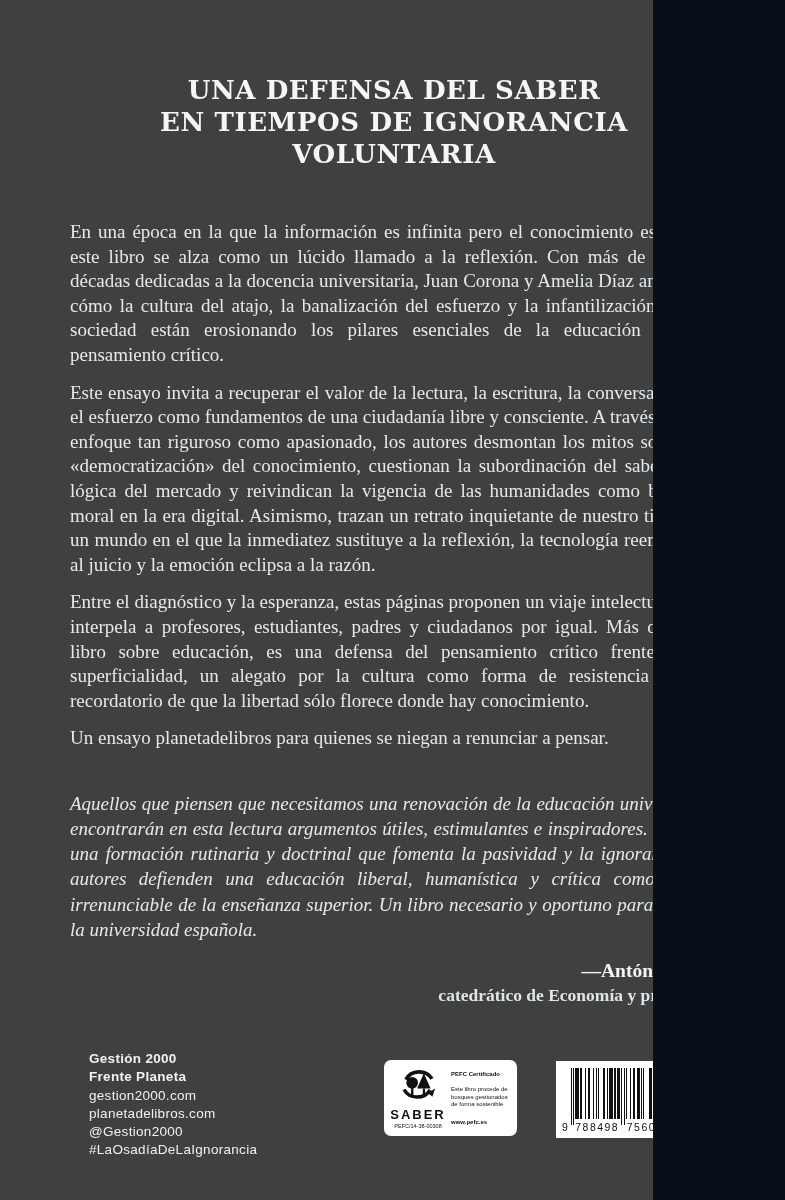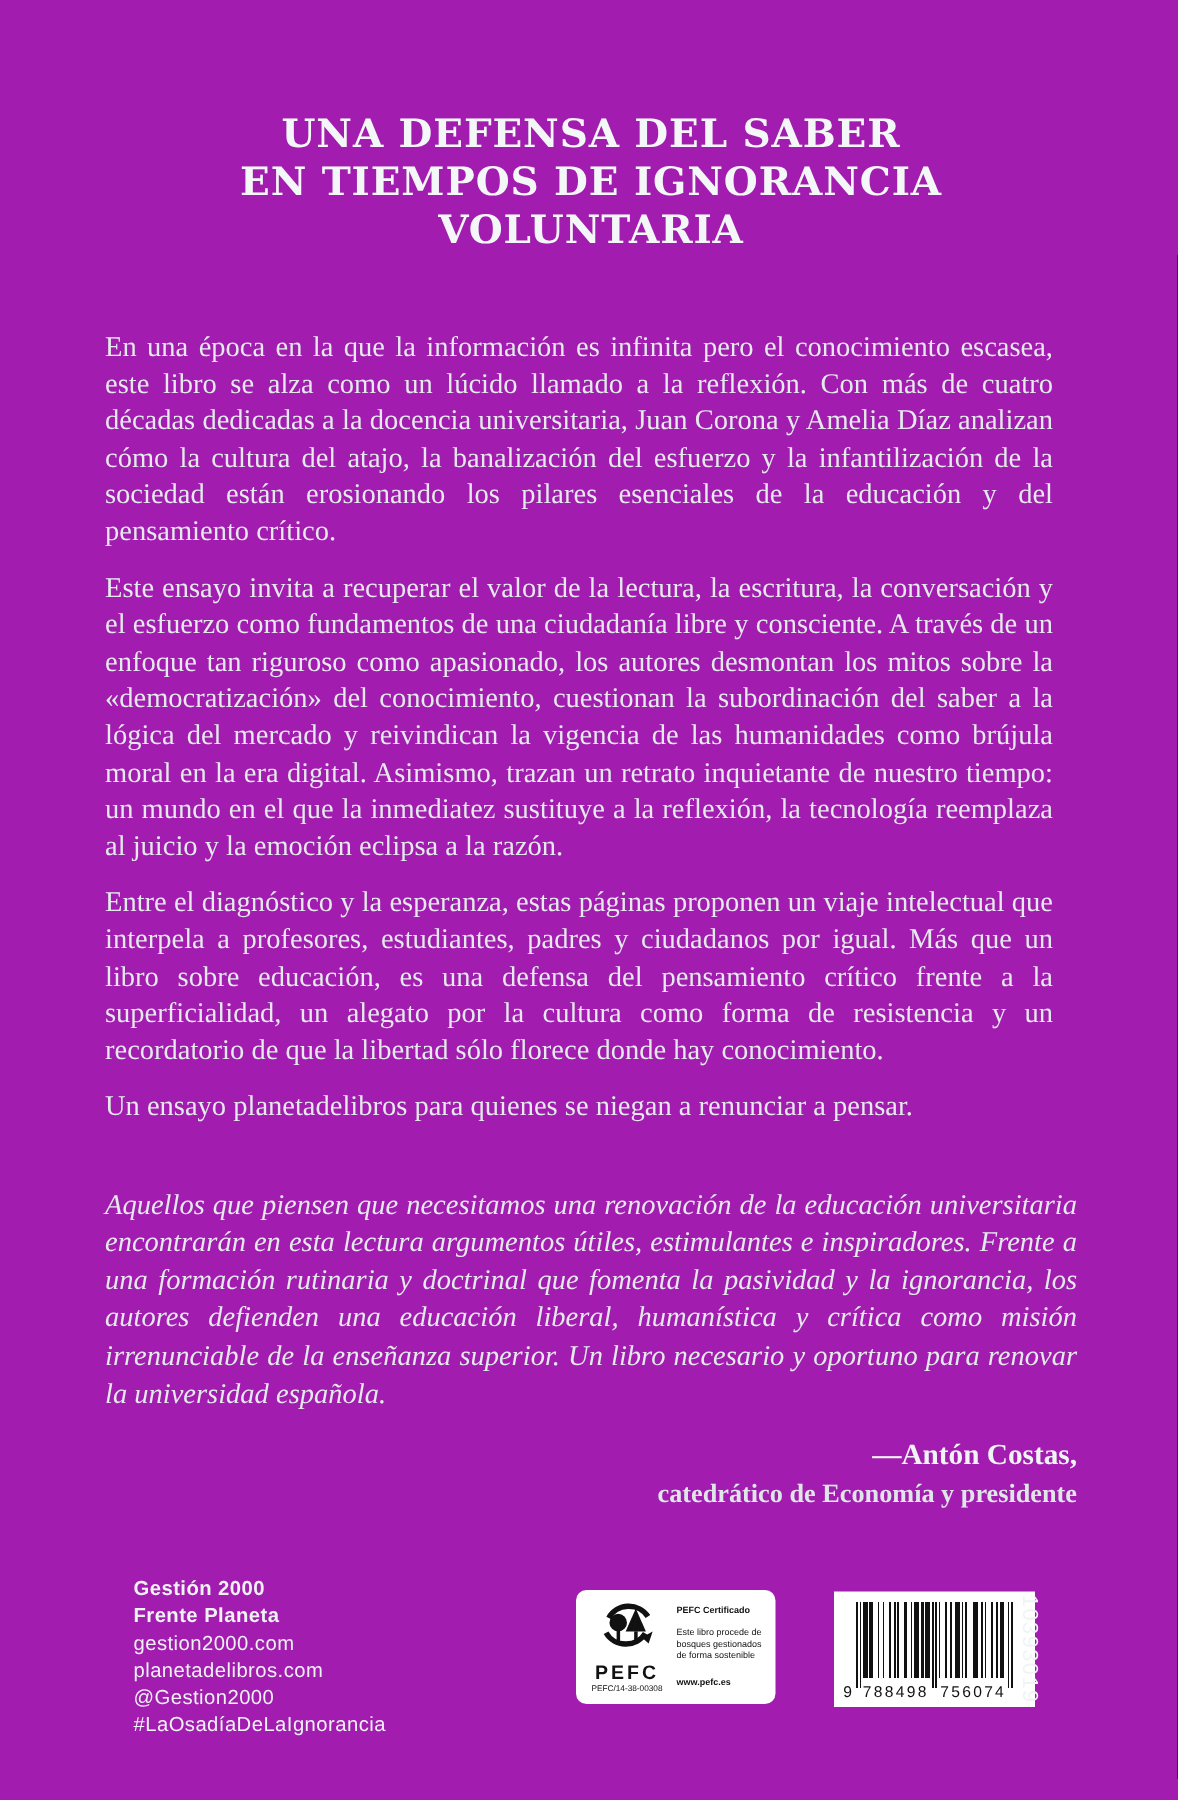--- a/index.html
+++ b/index.html
@@ -2,23 +2,23 @@
 <html lang="es"><head>
 <meta charset="utf-8">
 <style>
   html, body {
     margin: 0;
     padding: 0;
     background: #071019;
   }
   .page {
     position: relative;
-    width: 785px;
+    width: 653px;
     height: 1200px;
-    background: #a21caf;
+    background: #404040;
     overflow: hidden;
     font-family: "Liberation Serif", serif;
     color: #e7ecee;
   }
   .content {
     position: absolute;
     left: 70px;
     top: 0;
     width: 648px;
   }
@@ -222,21 +222,21 @@
               <path d="M33 28.5 L41 24 L38 33 Z"></path>
 
               <circle cx="15.5" cy="17.5" r="6.5"></circle>
               <rect x="14.3" y="22" width="2.6" height="11"></rect>
 
               <path d="M28.5 7 L36 24 L21 24 Z"></path>
               <rect x="27.3" y="24" width="2.6" height="9"></rect>
             </g>
           </svg>
         </span>
-        <div class="pefc-word">PEFC</div>
+        <div class="pefc-word">SABER</div>
         <div class="pefc-license">PEFC/14-38-00308</div>
       </div>
       <div class="pefc-right">
         <div class="cert">PEFC Certificado</div>
         <div class="claim">Este libro procede de bosques gestionados de forma sostenible</div>
         <div class="url">www.pefc.es</div>
       </div>
     </div>
 
     <div class="barcode-box">

